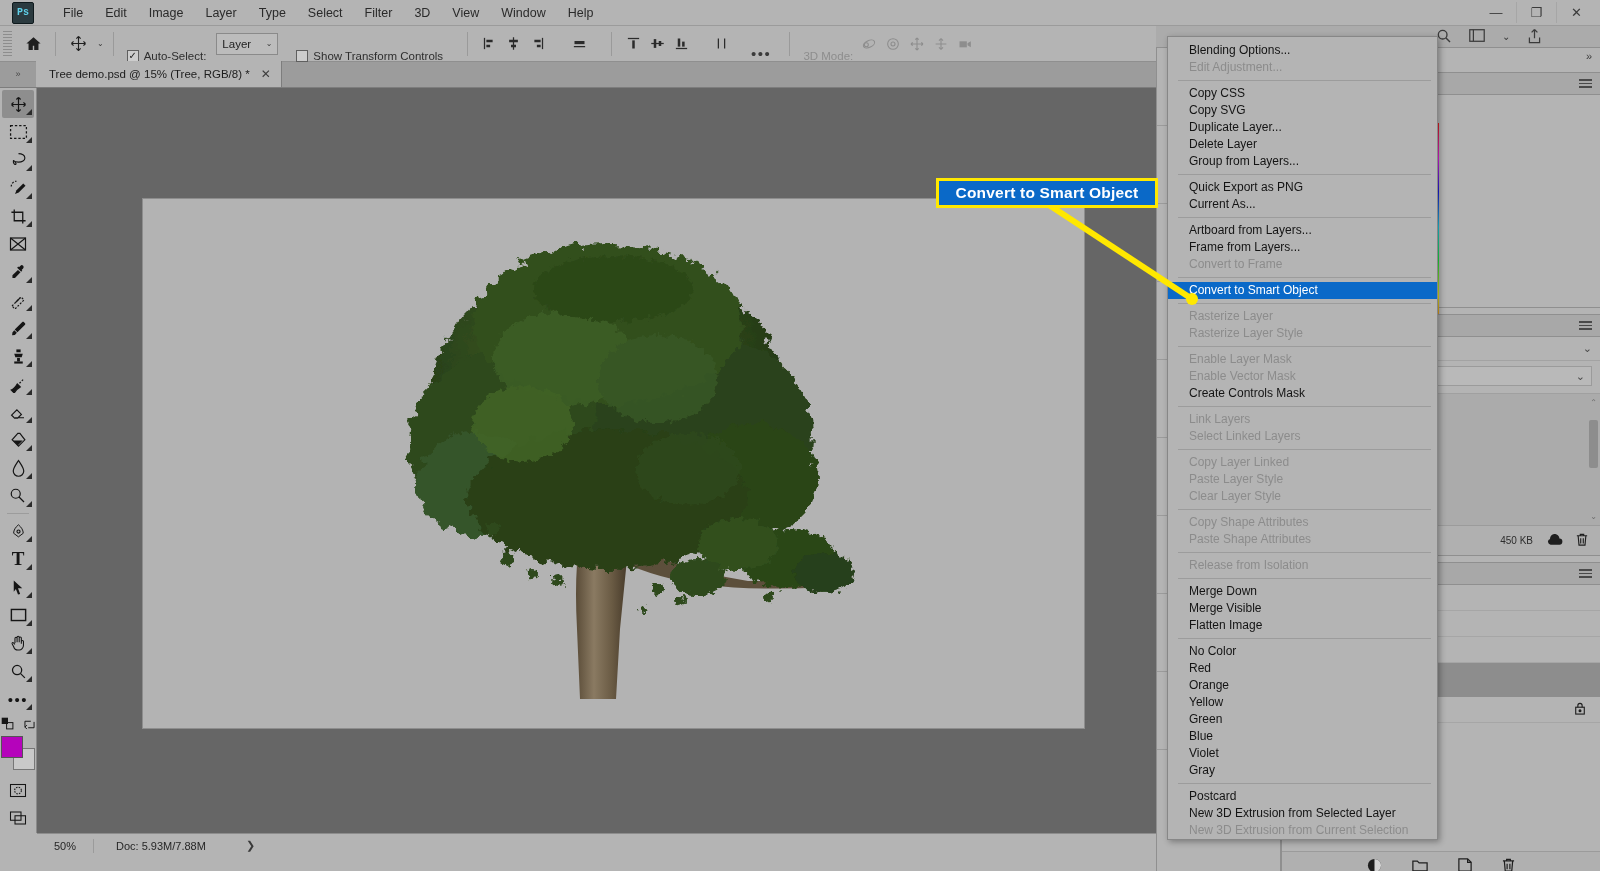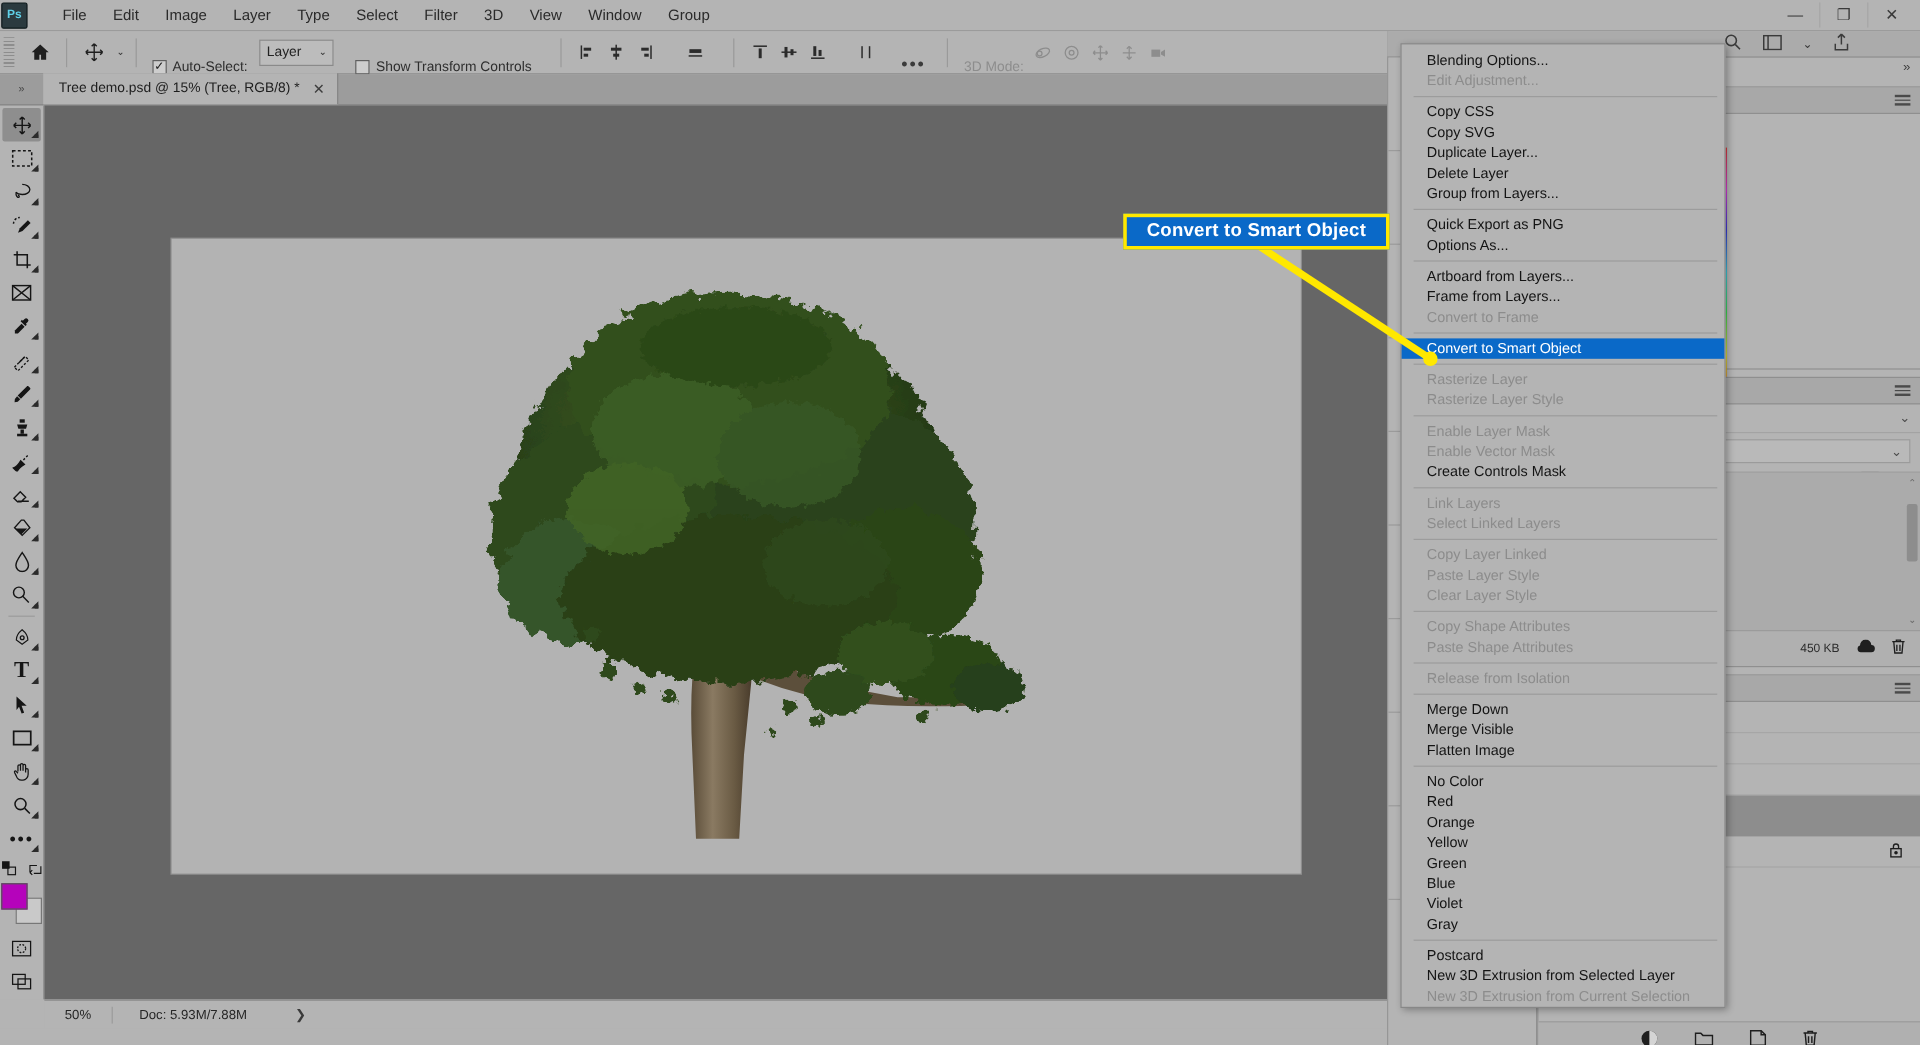--- a/index.html
+++ b/index.html
@@ -13,24 +13,24 @@
   }
   #app { position:relative; width:1600px; height:871px; background:#b4b4b4; }
 
   
   .titlebar{
     position:absolute; left:0; top:0; width:1600px; height:26px;
     background:#b4b4b4; border-bottom:1px solid #9b9b9b;
     display:flex; align-items:center;
   }
   .ps-logo{
-    width:22px;height:22px;margin-left:1px;background:#2b3a3f;
+    width:22px;height:22px;margin-left:12px;background:#2b3a3f;
     border:1px solid #0f1a1d;border-radius:2px;
     display:flex;align-items:center;justify-content:center;
-    color:#5fd0e8;font-size:10px;font-weight:bold;font-family:Liberation Sans, sans-serif;
+    color:#5fd0e8;font-size:10px;font-weight:bold;font-family:Liberation Mono, monospace;
   }
   .menubar{ display:flex; align-items:center; margin-left:18px; height:26px;}
   .menubar .mi{
     padding:4px 11px; font-size:12.5px; color:#2a2a2a; cursor:default; line-height:16px;
   }
   .wincontrols{ position:absolute; right:4px; top:2px; display:flex; }
   .wc{
     width:40px;height:21px;display:flex;align-items:center;justify-content:center;
     color:#3a3a3a;font-size:13px; border-left:1px solid #a6a6a6;
   }
@@ -207,21 +207,21 @@
       <div class="mi">File</div>
       <div class="mi">Edit</div>
       <div class="mi">Image</div>
       <div class="mi">Layer</div>
       <div class="mi">Type</div>
       <div class="mi">Select</div>
       <div class="mi">Filter</div>
       <div class="mi">3D</div>
       <div class="mi">View</div>
       <div class="mi">Window</div>
-      <div class="mi">Group</div>
+      <div class="mi">Help</div>
     </div>
     <div class="wincontrols">
       <div class="wc">—</div>
       <div class="wc">❐</div>
       <div class="wc">✕</div>
     </div>
   </div>
 
   <div class="optionsbar">
     <div class="grip"></div>
@@ -742,21 +742,21 @@
       <div class="ctx-item">Blending Options...</div>
       <div class="ctx-item disabled">Edit Adjustment...</div>
       <div class="ctx-sep"></div>
       <div class="ctx-item">Copy CSS</div>
       <div class="ctx-item">Copy SVG</div>
       <div class="ctx-item">Duplicate Layer...</div>
       <div class="ctx-item">Delete Layer</div>
       <div class="ctx-item">Group from Layers...</div>
       <div class="ctx-sep"></div>
       <div class="ctx-item">Quick Export as PNG</div>
-      <div class="ctx-item">Options As...</div>
+      <div class="ctx-item">Current As...</div>
       <div class="ctx-sep"></div>
       <div class="ctx-item">Artboard from Layers...</div>
       <div class="ctx-item">Frame from Layers...</div>
       <div class="ctx-item disabled">Convert to Frame</div>
       <div class="ctx-sep"></div>
       <div class="ctx-item hl">Convert to Smart Object</div>
       <div class="ctx-sep"></div>
       <div class="ctx-item disabled">Rasterize Layer</div>
       <div class="ctx-item disabled">Rasterize Layer Style</div>
       <div class="ctx-sep"></div>

